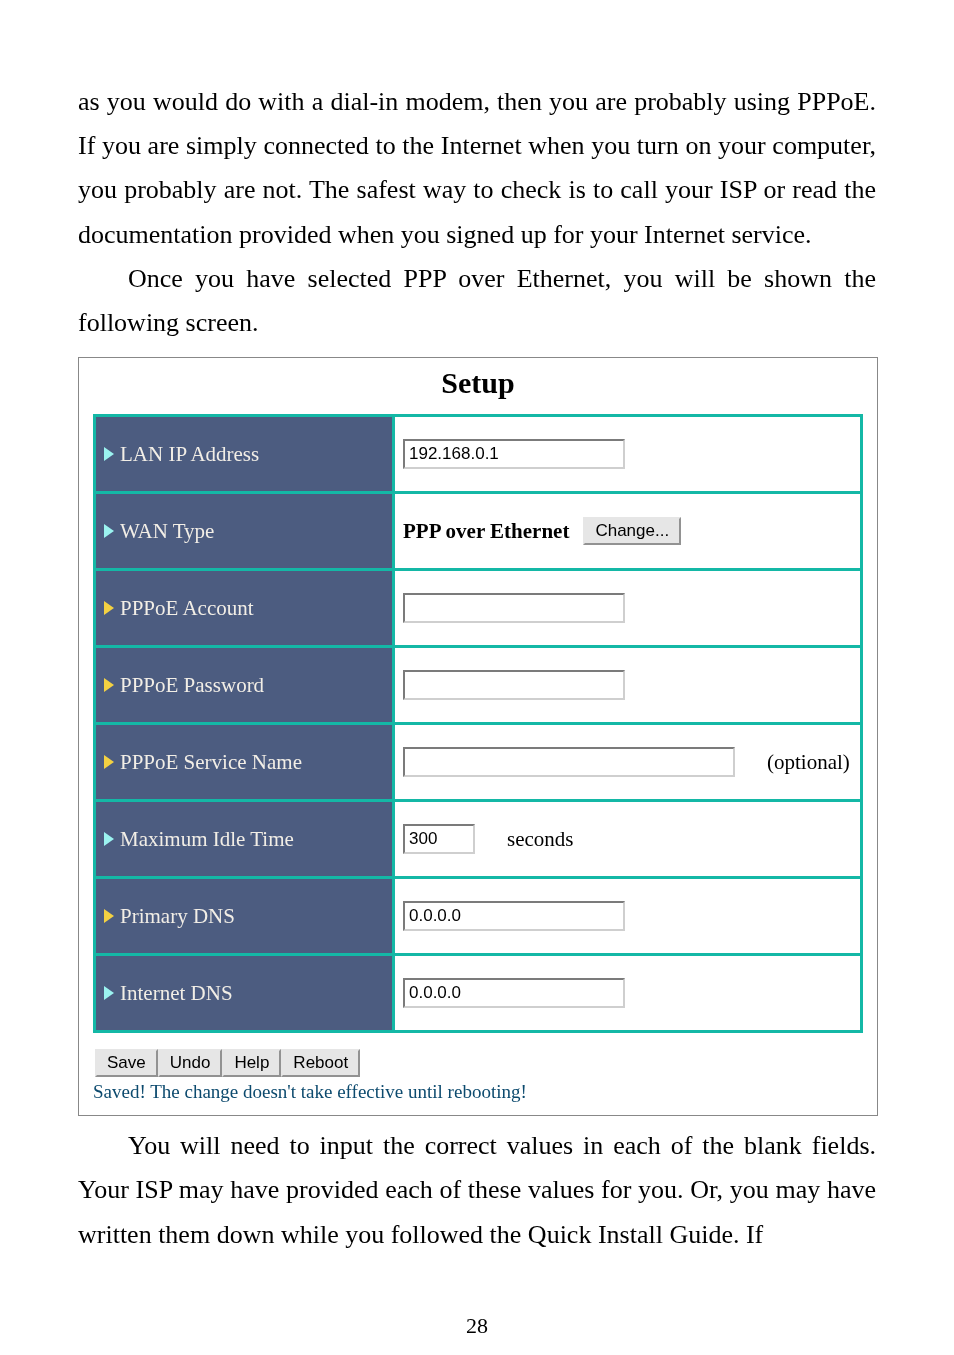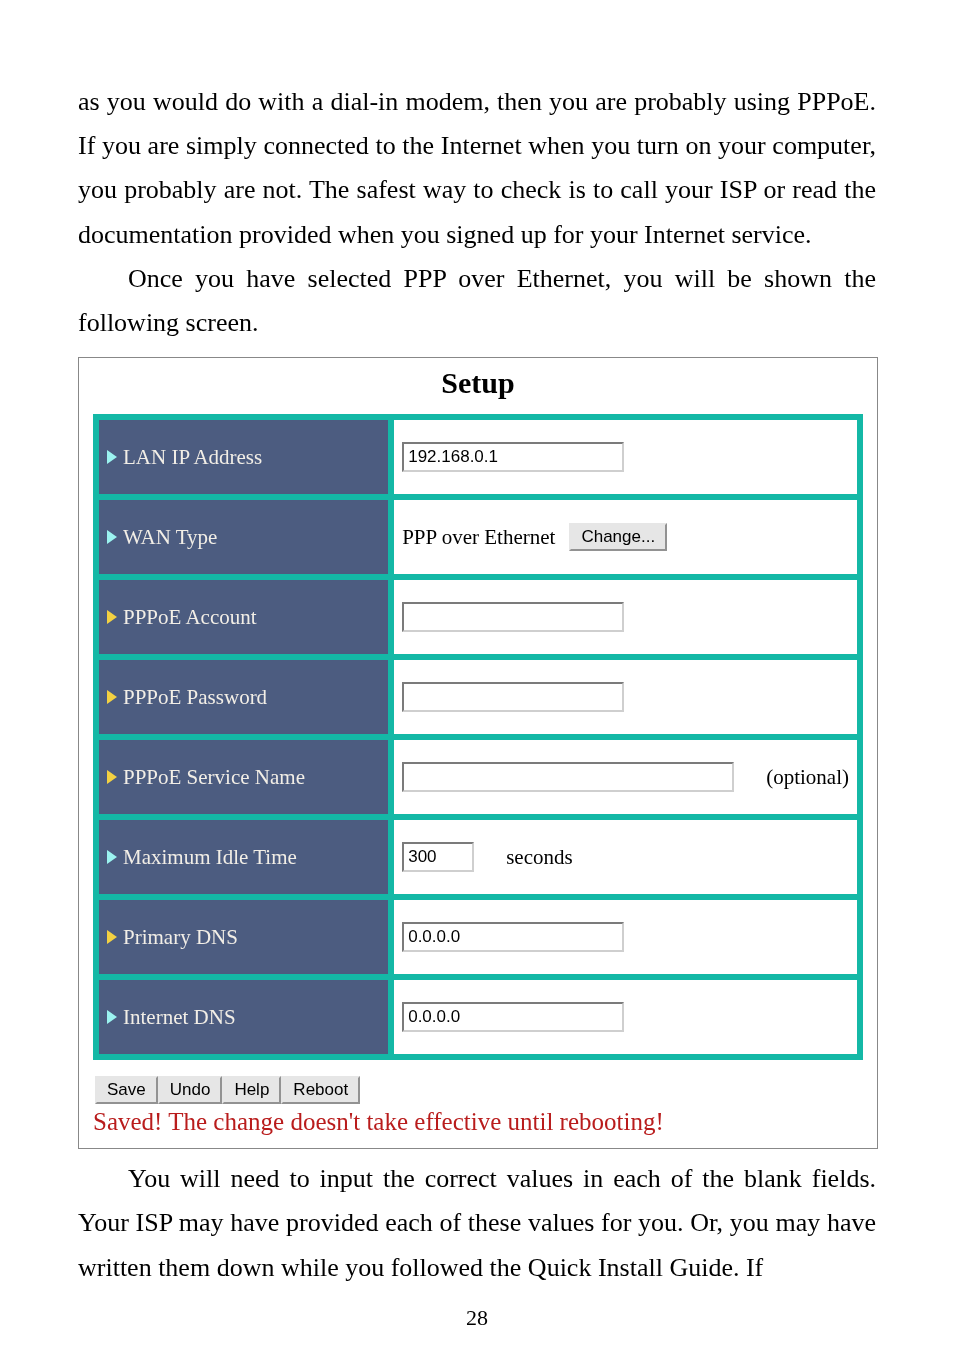--- a/index.html
+++ b/index.html
@@ -45,21 +45,21 @@
   }
   .setup-inner {
     padding: 0 14px 12px 14px;
   }
   .setup-table {
     width: 100%;
     border-collapse: collapse;
     border: 3px outset #cfcfcf;
   }
   .setup-table td {
-    border: 6px solid #14b8a6;
+    border: 3px solid #14b8a6;
     padding: 15px 8px;
     vertical-align: middle;
     height: 44px;
     font-family: "Times New Roman", serif;
   }
   .label-cell {
     width: 280px;
     background: #4c5c80;
     color: #f2eee6;
     font-family: "Times New Roman", serif;
@@ -108,27 +108,27 @@
     gap: 32px;
   }
   .btn-row {
     margin-top: 16px;
     padding-left: 2px;
     display: flex;
     gap: 0;
   }
   .status-line {
     font-family: "Times New Roman", serif;
-    font-size: 25px;
-    color: #b91c1c;
+    font-size: 19px;
+    color: #0c4a6e;
     margin-top: 4px;
   }
   .page-number {
     position: absolute;
-    bottom: 24px;
+    bottom: 16px;
     left: 0;
     width: 100%;
     text-align: center;
     font-size: 22px;
     font-family: "Times New Roman", serif;
   }
 </style>
 </head>
 <body>
 
@@ -166,21 +166,21 @@
               <span class="tri-icon">
                 <svg width="10" height="14">
                       <polygon points="0,0 10,7 0,14" fill="#9bf3f0"></polygon>
                     </svg>
               </span>
               <span>WAN Type</span>
             </span>
           </td>
           <td class="value-cell">
             <span class="wan-row">
-              <span style="font-weight:normal;">PPP over Ethernet</span>
+              <span style="font-weight:bold;">PPP over Ethernet</span>
               <button class="btn">Change...</button>
             </span>
           </td>
         </tr>
 
         <tr>
           <td class="label-cell">
             <span class="label-inner">
               <span class="tri-icon">
                 <svg width="10" height="14">

